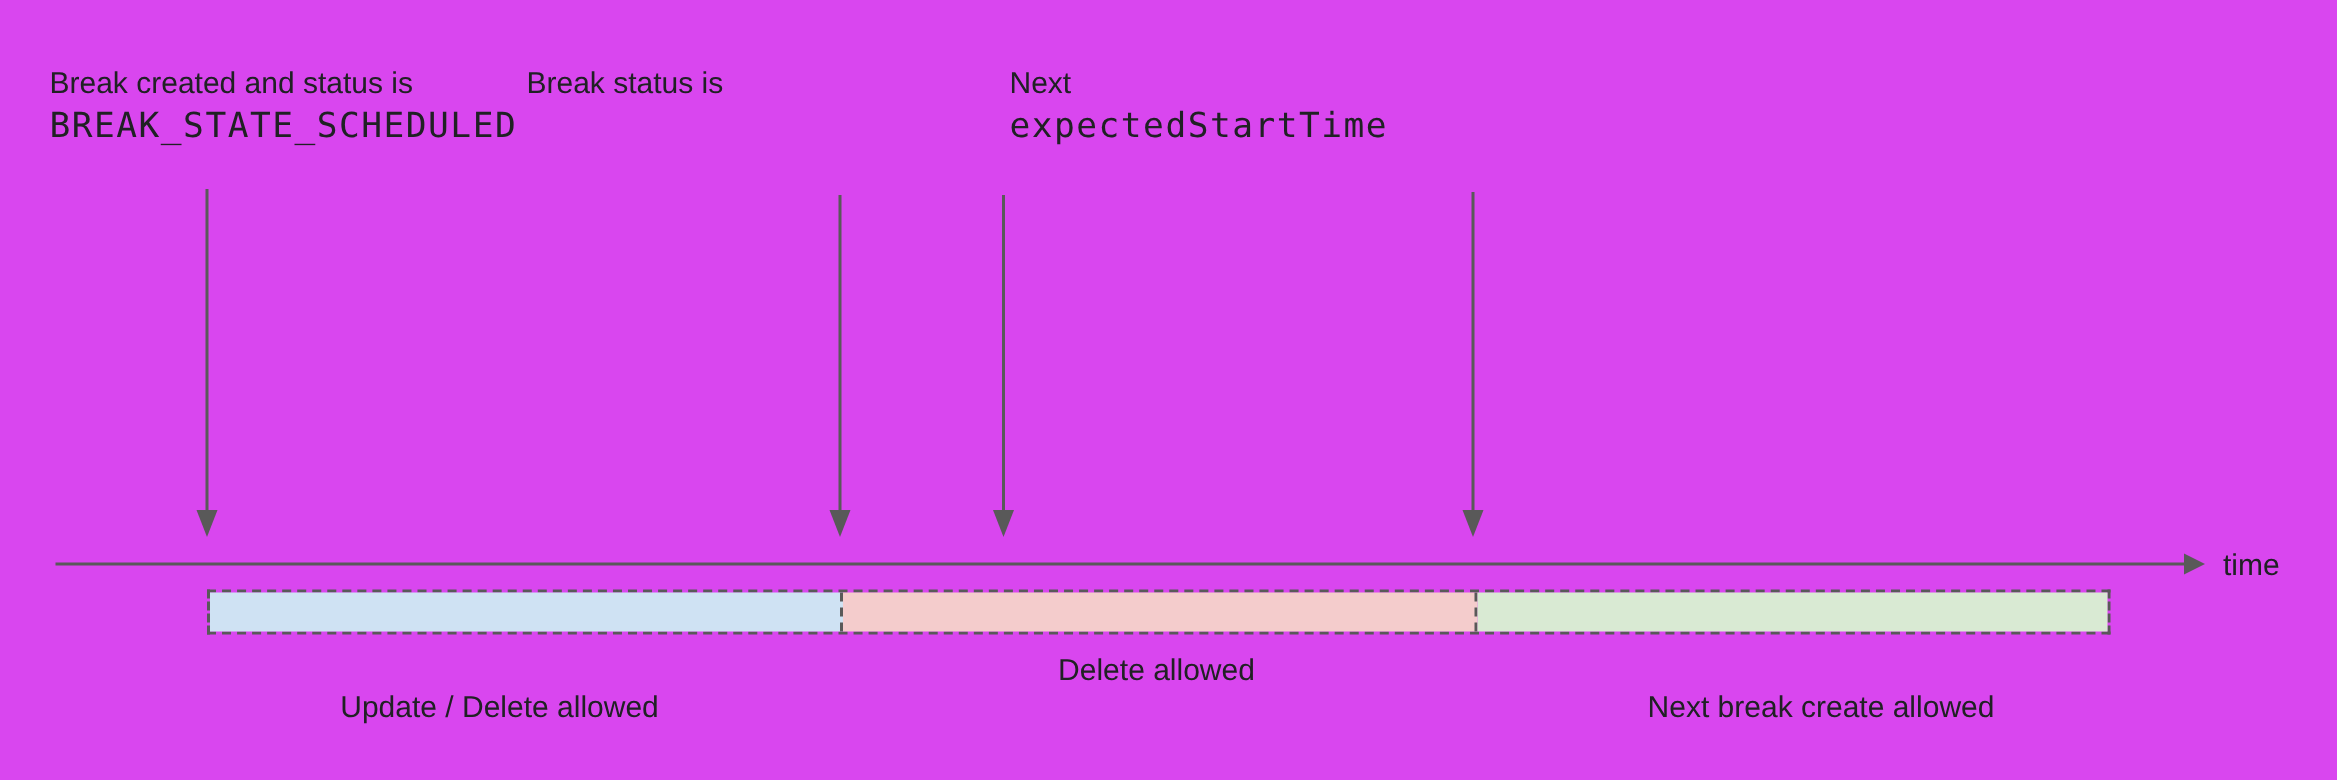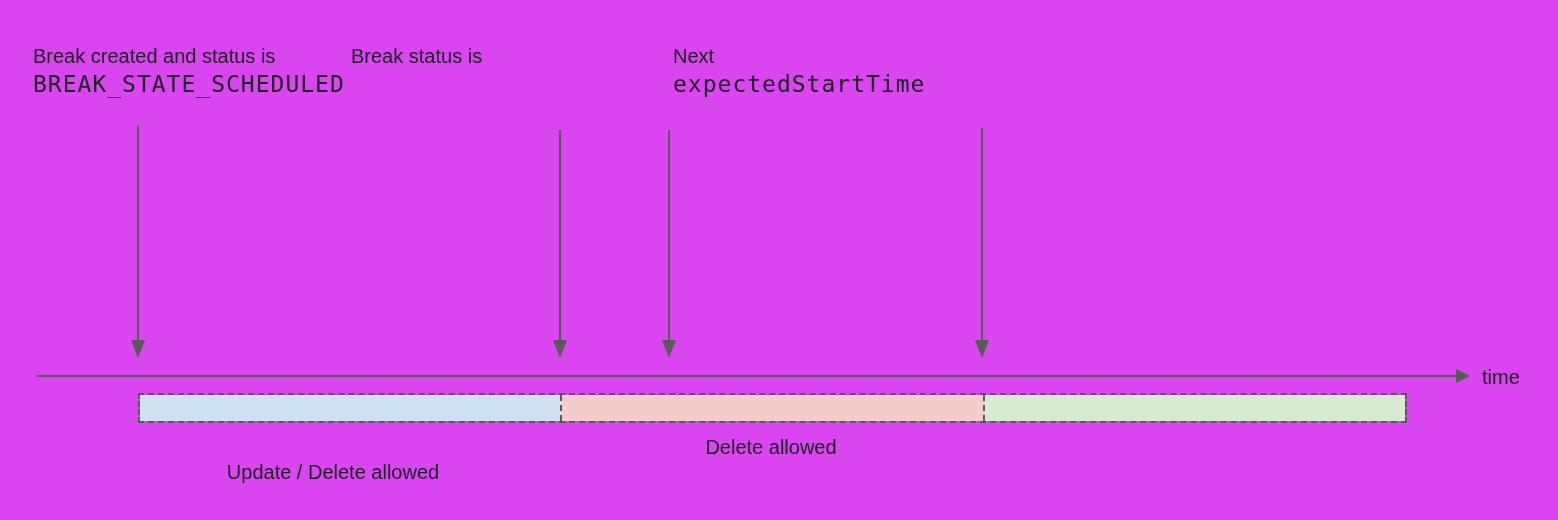--- a/index.html
+++ b/index.html
@@ -97,14 +97,15 @@
   <div class="time-label" style="left:1482px;top:366px">time</div>
 
   <div class="bar" style="left:138px;top:393px;width:1269px;height:30px">
     <div class="seg seg-blue seg-divider"></div>
     <div class="seg seg-pink seg-divider"></div>
     <div class="seg seg-green"></div>
   </div>
 
   <div class="seg-label" style="left:333px;top:461px">Update / Delete allowed</div>
   <div class="seg-label" style="left:771px;top:436px">Delete allowed</div>
+  <div class="seg-label" style="left:1214px;top:461px">Next break create allowed</div>
 
 </div>
 
 </body></html>

